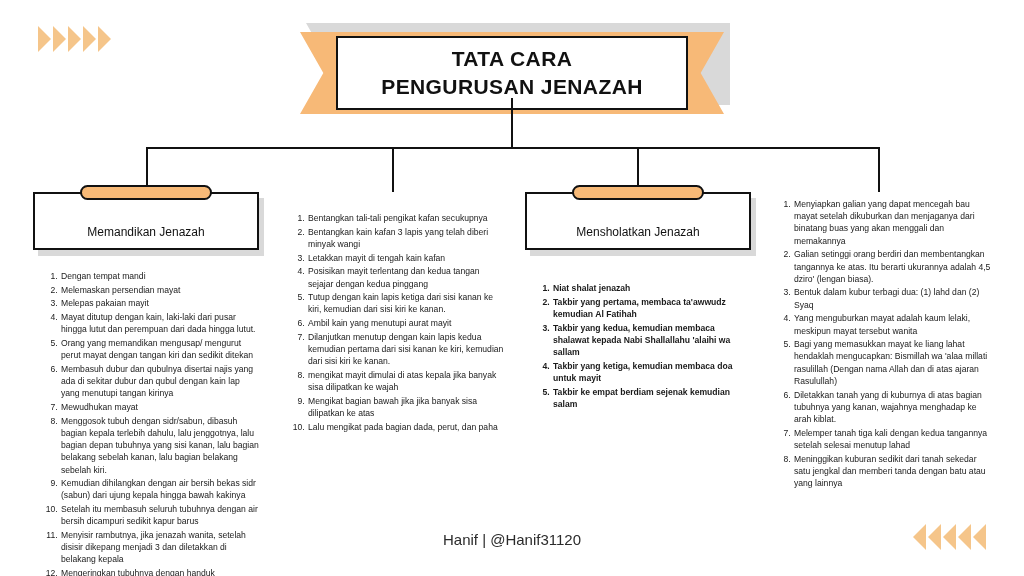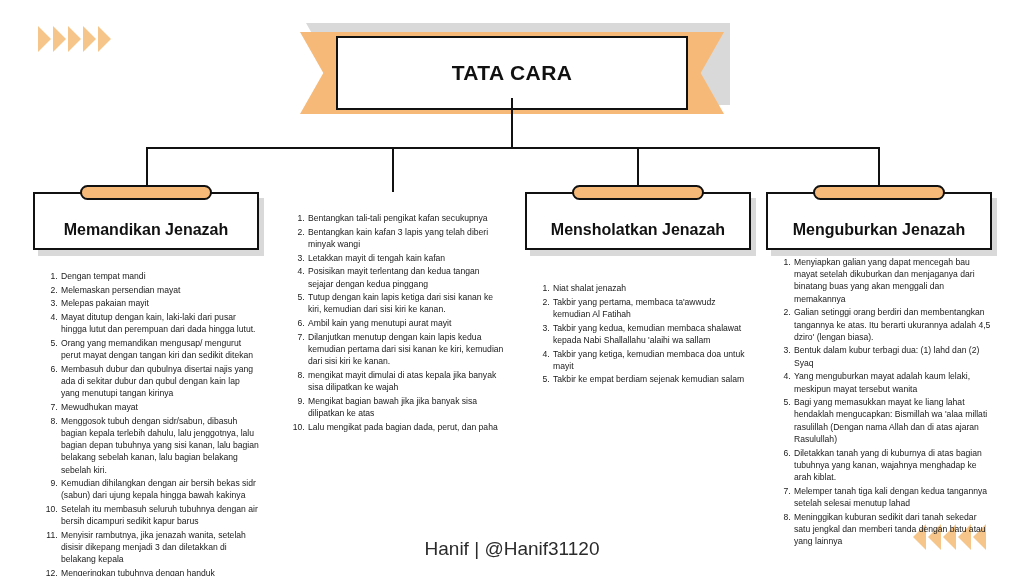--- a/index.html
+++ b/index.html
@@ -125,49 +125,49 @@
     left: 50%;
     transform: translateX(-50%);
     width: 132px;
     height: 15px;
     background: #f7b977;
     border: 2px solid #111111;
     border-radius: 9px;
     box-sizing: border-box;
   }
   .card-title {
-    font-size: 16px;
-    font-weight: bold;
+    font-size: 12px;
+    font-weight: normal;
     color: #111111;
   }
 
   ol.steps {
     margin: 18px 0 0 0;
     padding-left: 26px;
     font-size: 8.6px;
     line-height: 1.42;
     color: #1a1a1a;
   }
   ol.steps li {
     margin-bottom: 1.5px;
     padding-left: 1px;
   }
   .col-1 ol.steps { margin-top: 20px; padding-left: 27px; }
   .col-2 ol.steps { margin-top: 20px; padding-left: 27px; }
-  .col-3 ol.steps { margin-top: 32px; padding-left: 27px; }
+  .col-3 ol.steps { margin-top: 32px; padding-left: 27px; font-weight: bold; }
   .col-4 ol.steps { margin-top: 6px; padding-left: 27px; }
 
   
   .footer {
     position: absolute;
     left: 0;
     right: 0;
-    bottom: 16px;
+    bottom: 28px;
     text-align: center;
-    font-size: 19px;
+    font-size: 15px;
     color: #2b2b2b;
     font-weight: normal;
   }
 </style>
 </head>
 <body>
 
 <div class="chev-group left">
   <div class="chev"></div>
   <div class="chev"></div>
@@ -181,20 +181,21 @@
   <div class="chev"></div>
   <div class="chev"></div>
   <div class="chev"></div>
 </div>
 
 <div class="title-wrap">
   <div class="title-shadow"></div>
   <div class="title-banner">
     <div class="title-inner">
       <div class="title-line">TATA CARA</div>
+      <div class="title-line">PENGURUSAN JENAZAH</div>
     </div>
   </div>
 </div>
 
 <div class="line v-main"></div>
 <div class="line h-main"></div>
 <div class="line v-branch" style="left:146px;"></div>
 <div class="line v-branch" style="left:392px;"></div>
 <div class="line v-branch" style="left:637px;"></div>
 <div class="line v-branch" style="left:878px;"></div>
@@ -244,24 +245,20 @@
   <ol class="steps">
     <li>Niat shalat jenazah</li>
     <li>Takbir yang pertama, membaca ta'awwudz kemudian Al Fatihah</li>
     <li>Takbir yang kedua, kemudian membaca shalawat kepada Nabi Shallallahu 'alaihi wa sallam</li>
     <li>Takbir yang ketiga, kemudian membaca doa untuk mayit</li>
     <li>Takbir ke empat berdiam sejenak kemudian salam</li>
   </ol>
 </div>
 
 <div class="col col-4">
-  <div class="card">
-    <div class="card-pill"></div>
-    <div class="card-title">Menguburkan Jenazah</div>
-  </div>
   <ol class="steps">
     <li>Menyiapkan galian yang dapat mencegah bau mayat setelah dikuburkan dan menjaganya dari binatang buas yang akan menggali dan memakannya</li>
     <li>Galian setinggi orang berdiri dan membentangkan tangannya ke atas. Itu berarti ukurannya adalah 4,5 dziro' (lengan biasa).</li>
     <li>Bentuk dalam kubur terbagi dua: (1) lahd dan (2) Syaq</li>
     <li>Yang menguburkan mayat adalah kaum lelaki, meskipun mayat tersebut wanita</li>
     <li>Bagi yang memasukkan mayat ke liang lahat hendaklah mengucapkan: Bismillah wa 'alaa millati rasulillah (Dengan nama Allah dan di atas ajaran Rasulullah)</li>
     <li>Diletakkan tanah yang di kuburnya di atas bagian tubuhnya yang kanan, wajahnya menghadap ke arah kiblat.</li>
     <li>Melemper tanah tiga kali dengan kedua tangannya setelah selesai menutup lahad</li>
     <li>Meninggikan kuburan sedikit dari tanah sekedar satu jengkal dan memberi tanda dengan batu atau yang lainnya</li>
   </ol>

